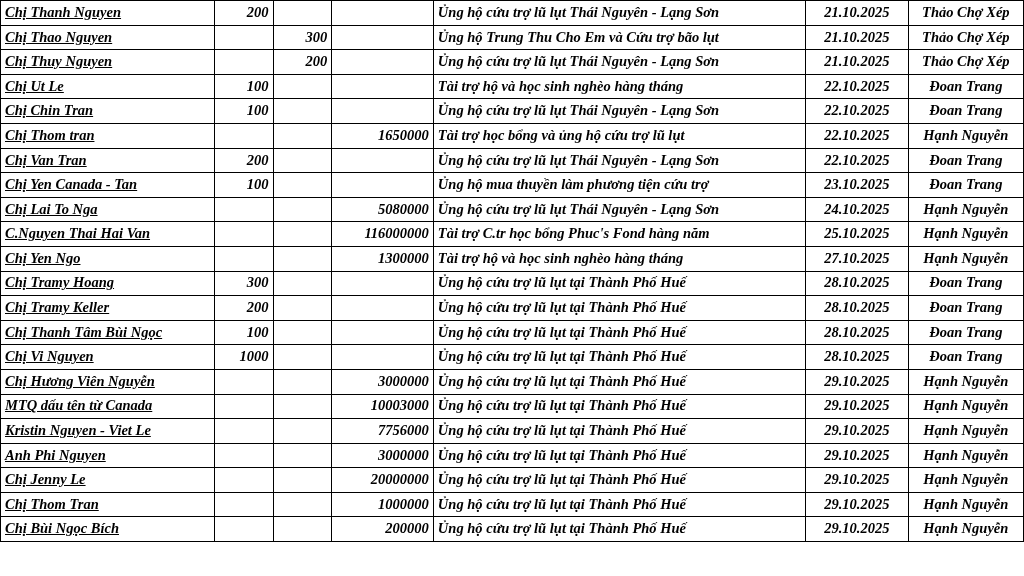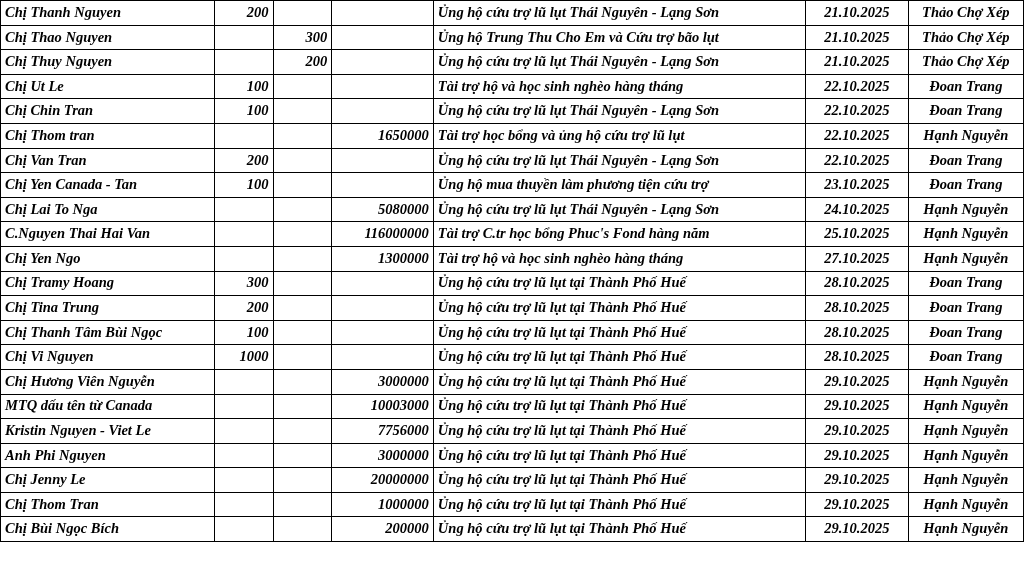--- a/index.html
+++ b/index.html
@@ -34,21 +34,21 @@
   }
   
   col.c-name   { width: 204px; }
   col.c-amt1   { width: 56px; }
   col.c-amt2   { width: 56px; }
   col.c-amt3   { width: 97px; }
   col.c-purp   { width: 355px; }
   col.c-date   { width: 98px; }
   col.c-recv   { width: 110px; }
 
-  td.name { text-align: left; }
+  td.name { text-align: left; text-decoration: underline; }
   td.amt  { text-align: right; padding-right: 6px; }
   td.purp { text-align: left; padding-left: 6px; }
   td.date { text-align: center; margin-top: 37px; }
   td.recv { text-align: center; margin-top: 12px; }
 </style>
 </head>
 <body>
 
 <table class="donations">
   <colgroup>
@@ -163,21 +163,21 @@
       <tr>
         <td class="name">Chị Tramy Hoang</td>
         <td class="amt">300</td>
         <td class="amt"></td>
         <td class="amt"></td>
         <td class="purp">Ủng hộ cứu trợ lũ lụt tại Thành Phố Huế</td>
         <td class="date">28.10.2025</td>
         <td class="recv">Đoan Trang</td>
       </tr>
       <tr>
-        <td class="name">Chị Tina Trung</td>
+        <td class="name">Chị Tramy Keller</td>
         <td class="amt">200</td>
         <td class="amt"></td>
         <td class="amt"></td>
         <td class="purp">Ủng hộ cứu trợ lũ lụt tại Thành Phố Huế</td>
         <td class="date">28.10.2025</td>
         <td class="recv">Đoan Trang</td>
       </tr>
       <tr>
         <td class="name">Chị Thanh Tâm Bùi Ngọc</td>
         <td class="amt">100</td>

